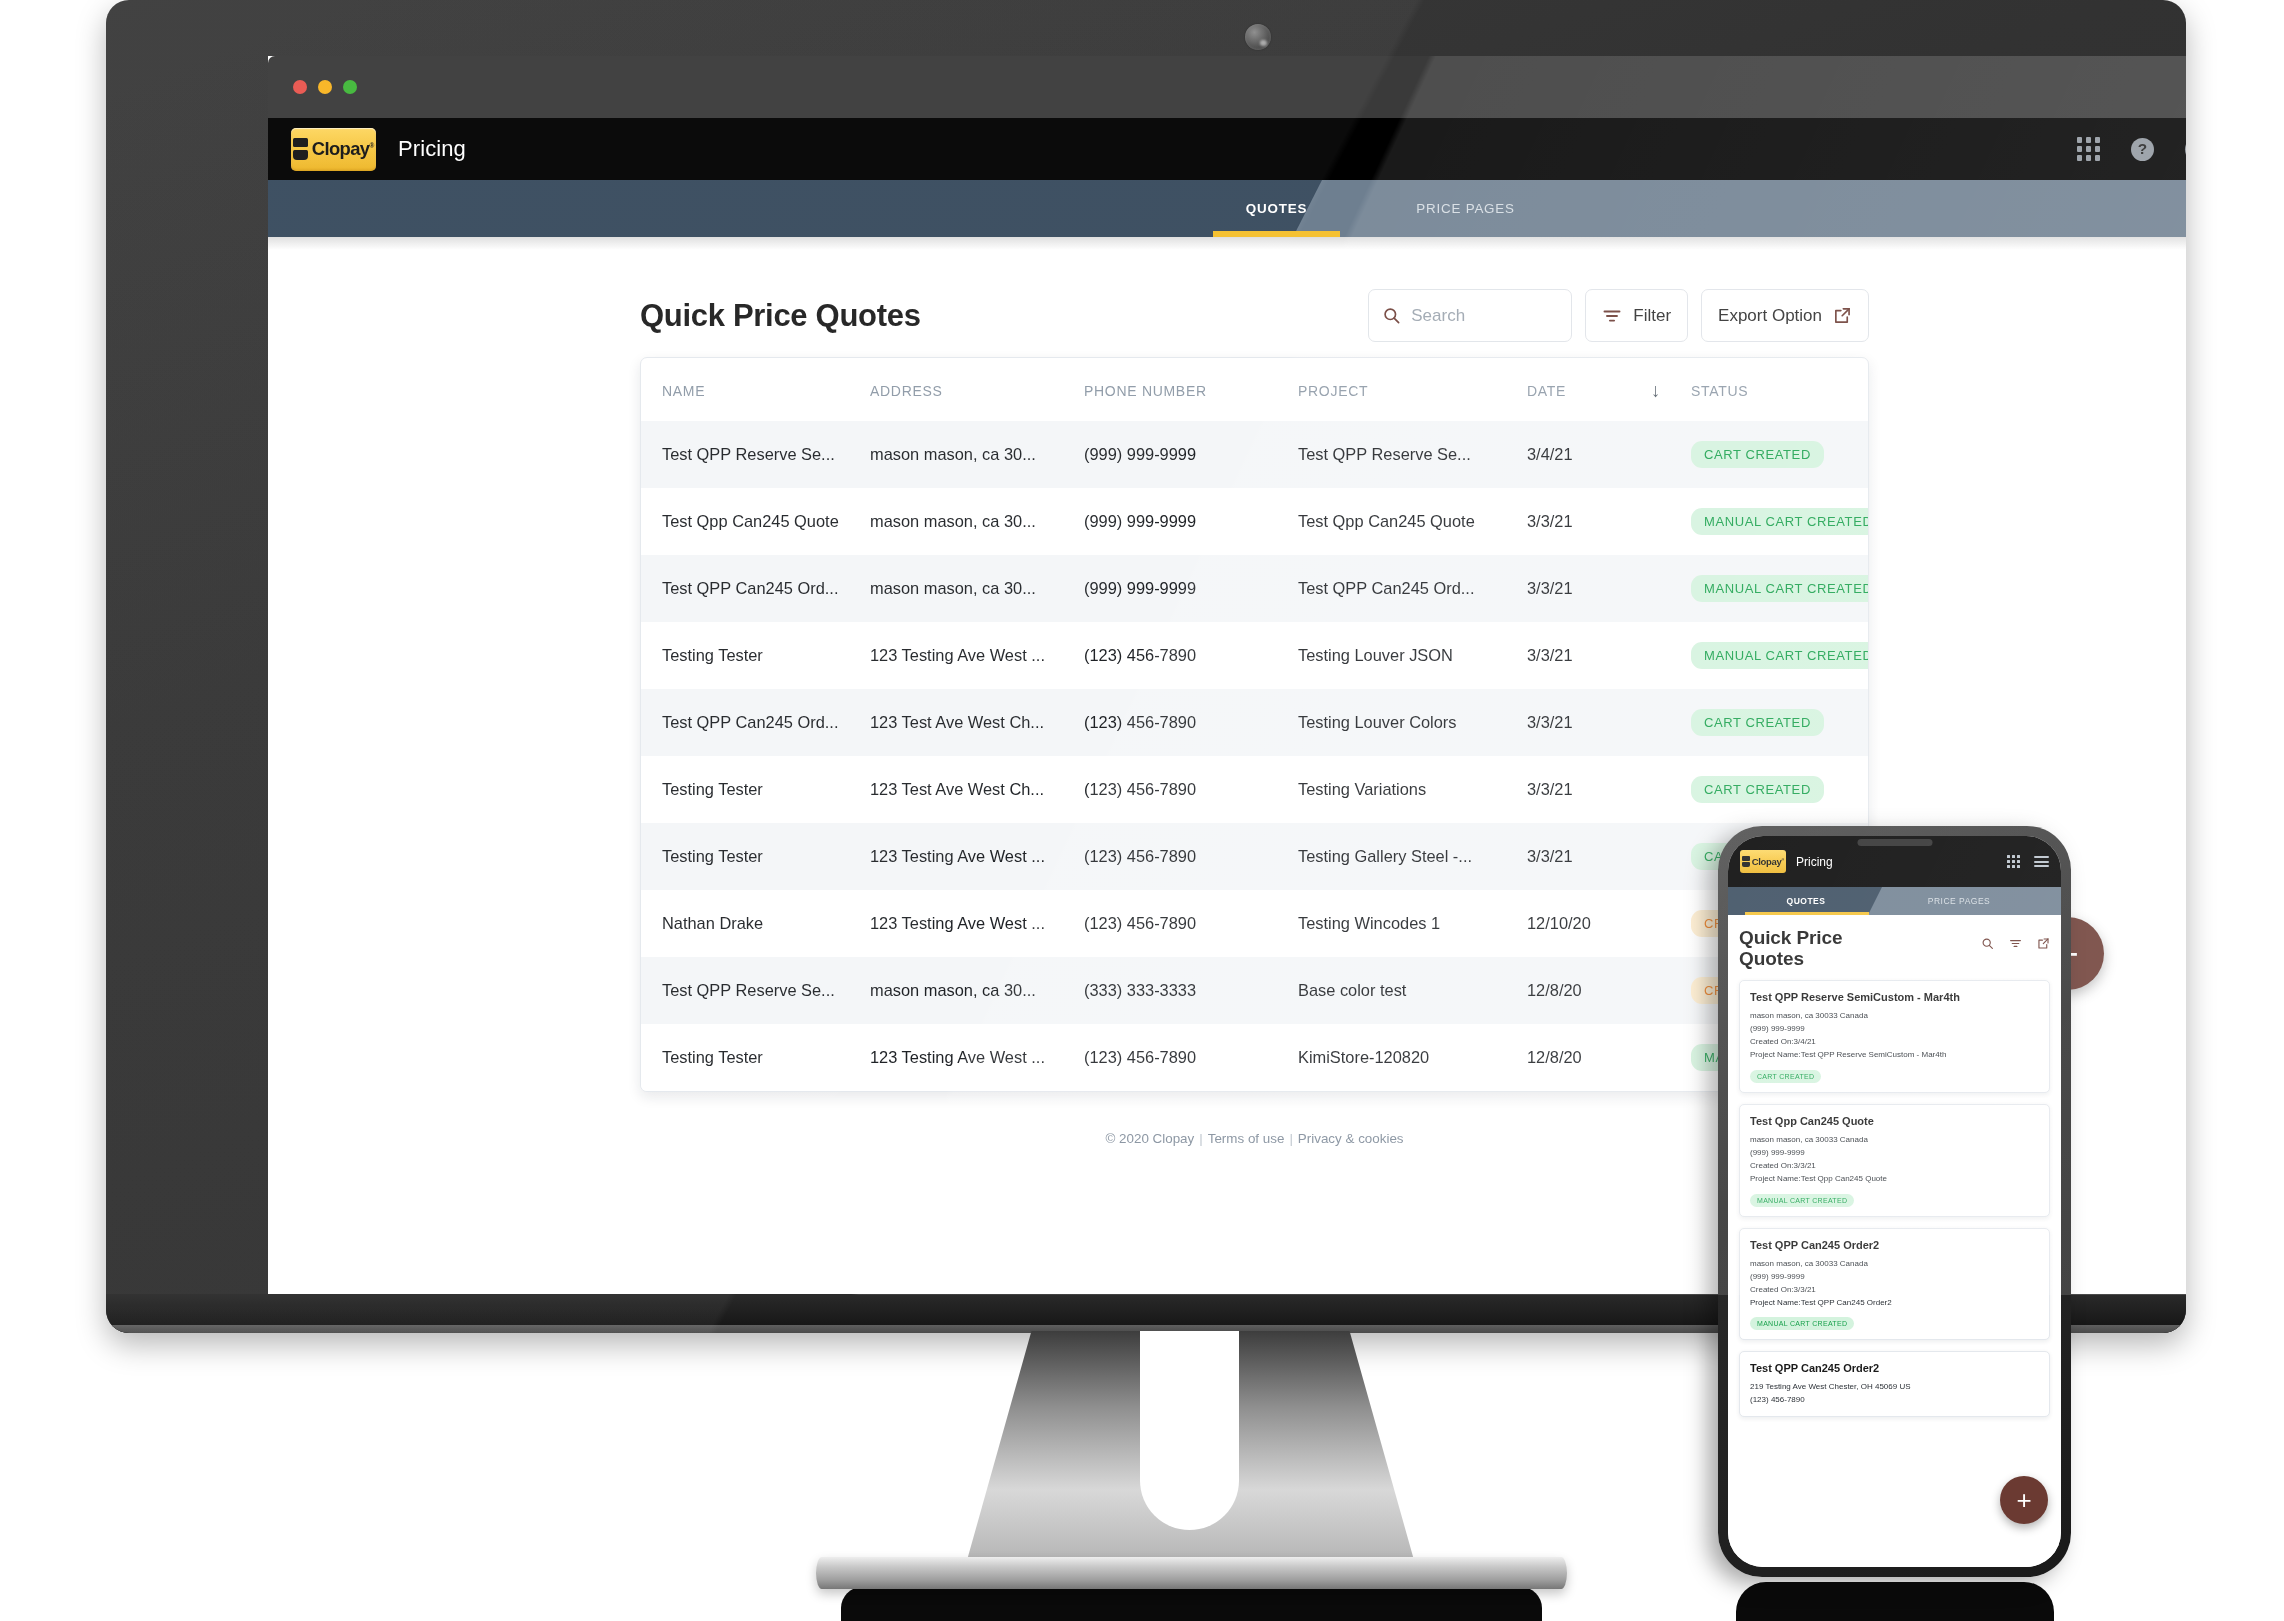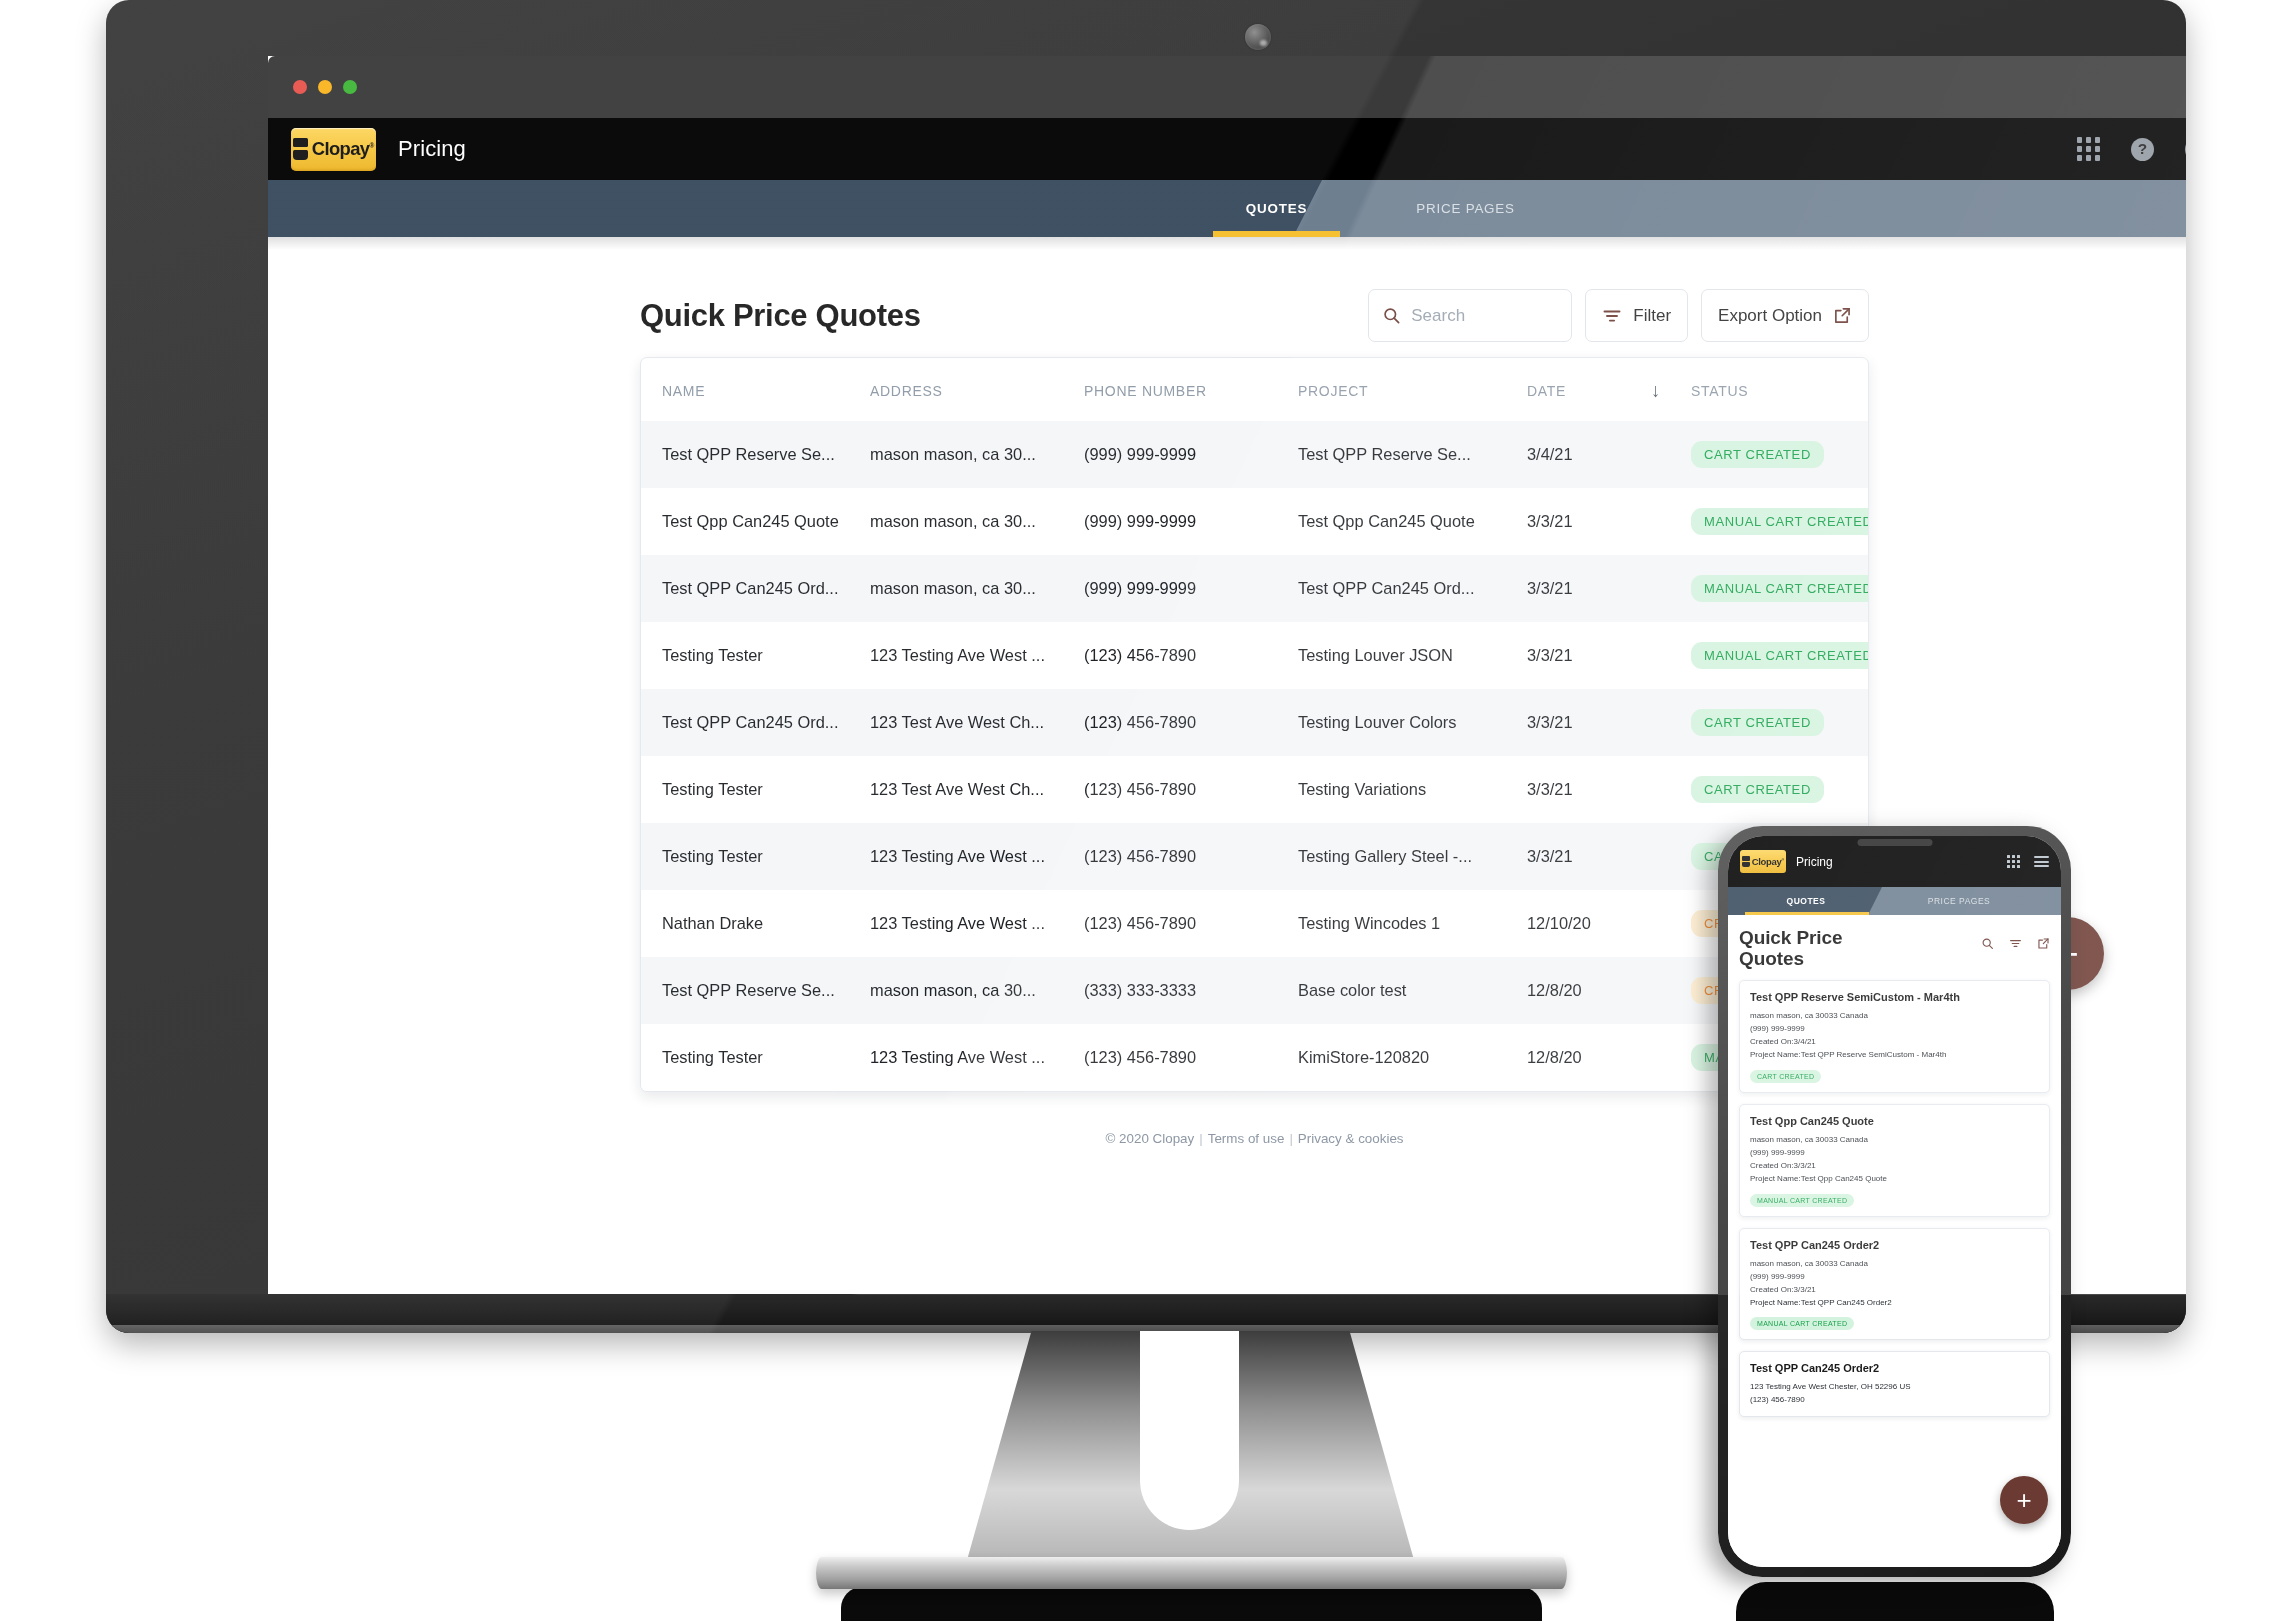--- a/index.html
+++ b/index.html
@@ -526,21 +526,21 @@
             <div class="m-card">
               <div class="m-card-title">Test QPP Can245 Order2</div>
               <div class="m-line">mason mason, ca 30033 Canada</div>
               <div class="m-line">(999) 999-9999</div>
               <div class="m-line">Created On:3/3/21</div>
               <div class="m-line">Project Name:Test QPP Can245 Order2</div>
               <div><span class="m-badge">MANUAL CART CREATED</span></div>
             </div>
             <div class="m-card">
               <div class="m-card-title">Test QPP Can245 Order2</div>
-              <div class="m-line">123 Testing Ave West Chester, OH 52296 US</div>
+              <div class="m-line">219 Testing Ave West Chester, OH 45069 US</div>
               <div class="m-line">(123) 456-7890</div>
             </div>
           </div>
       </div>
 
       <div class="fab-phone">+</div>
     </div>
   </div>
 
 </div>

